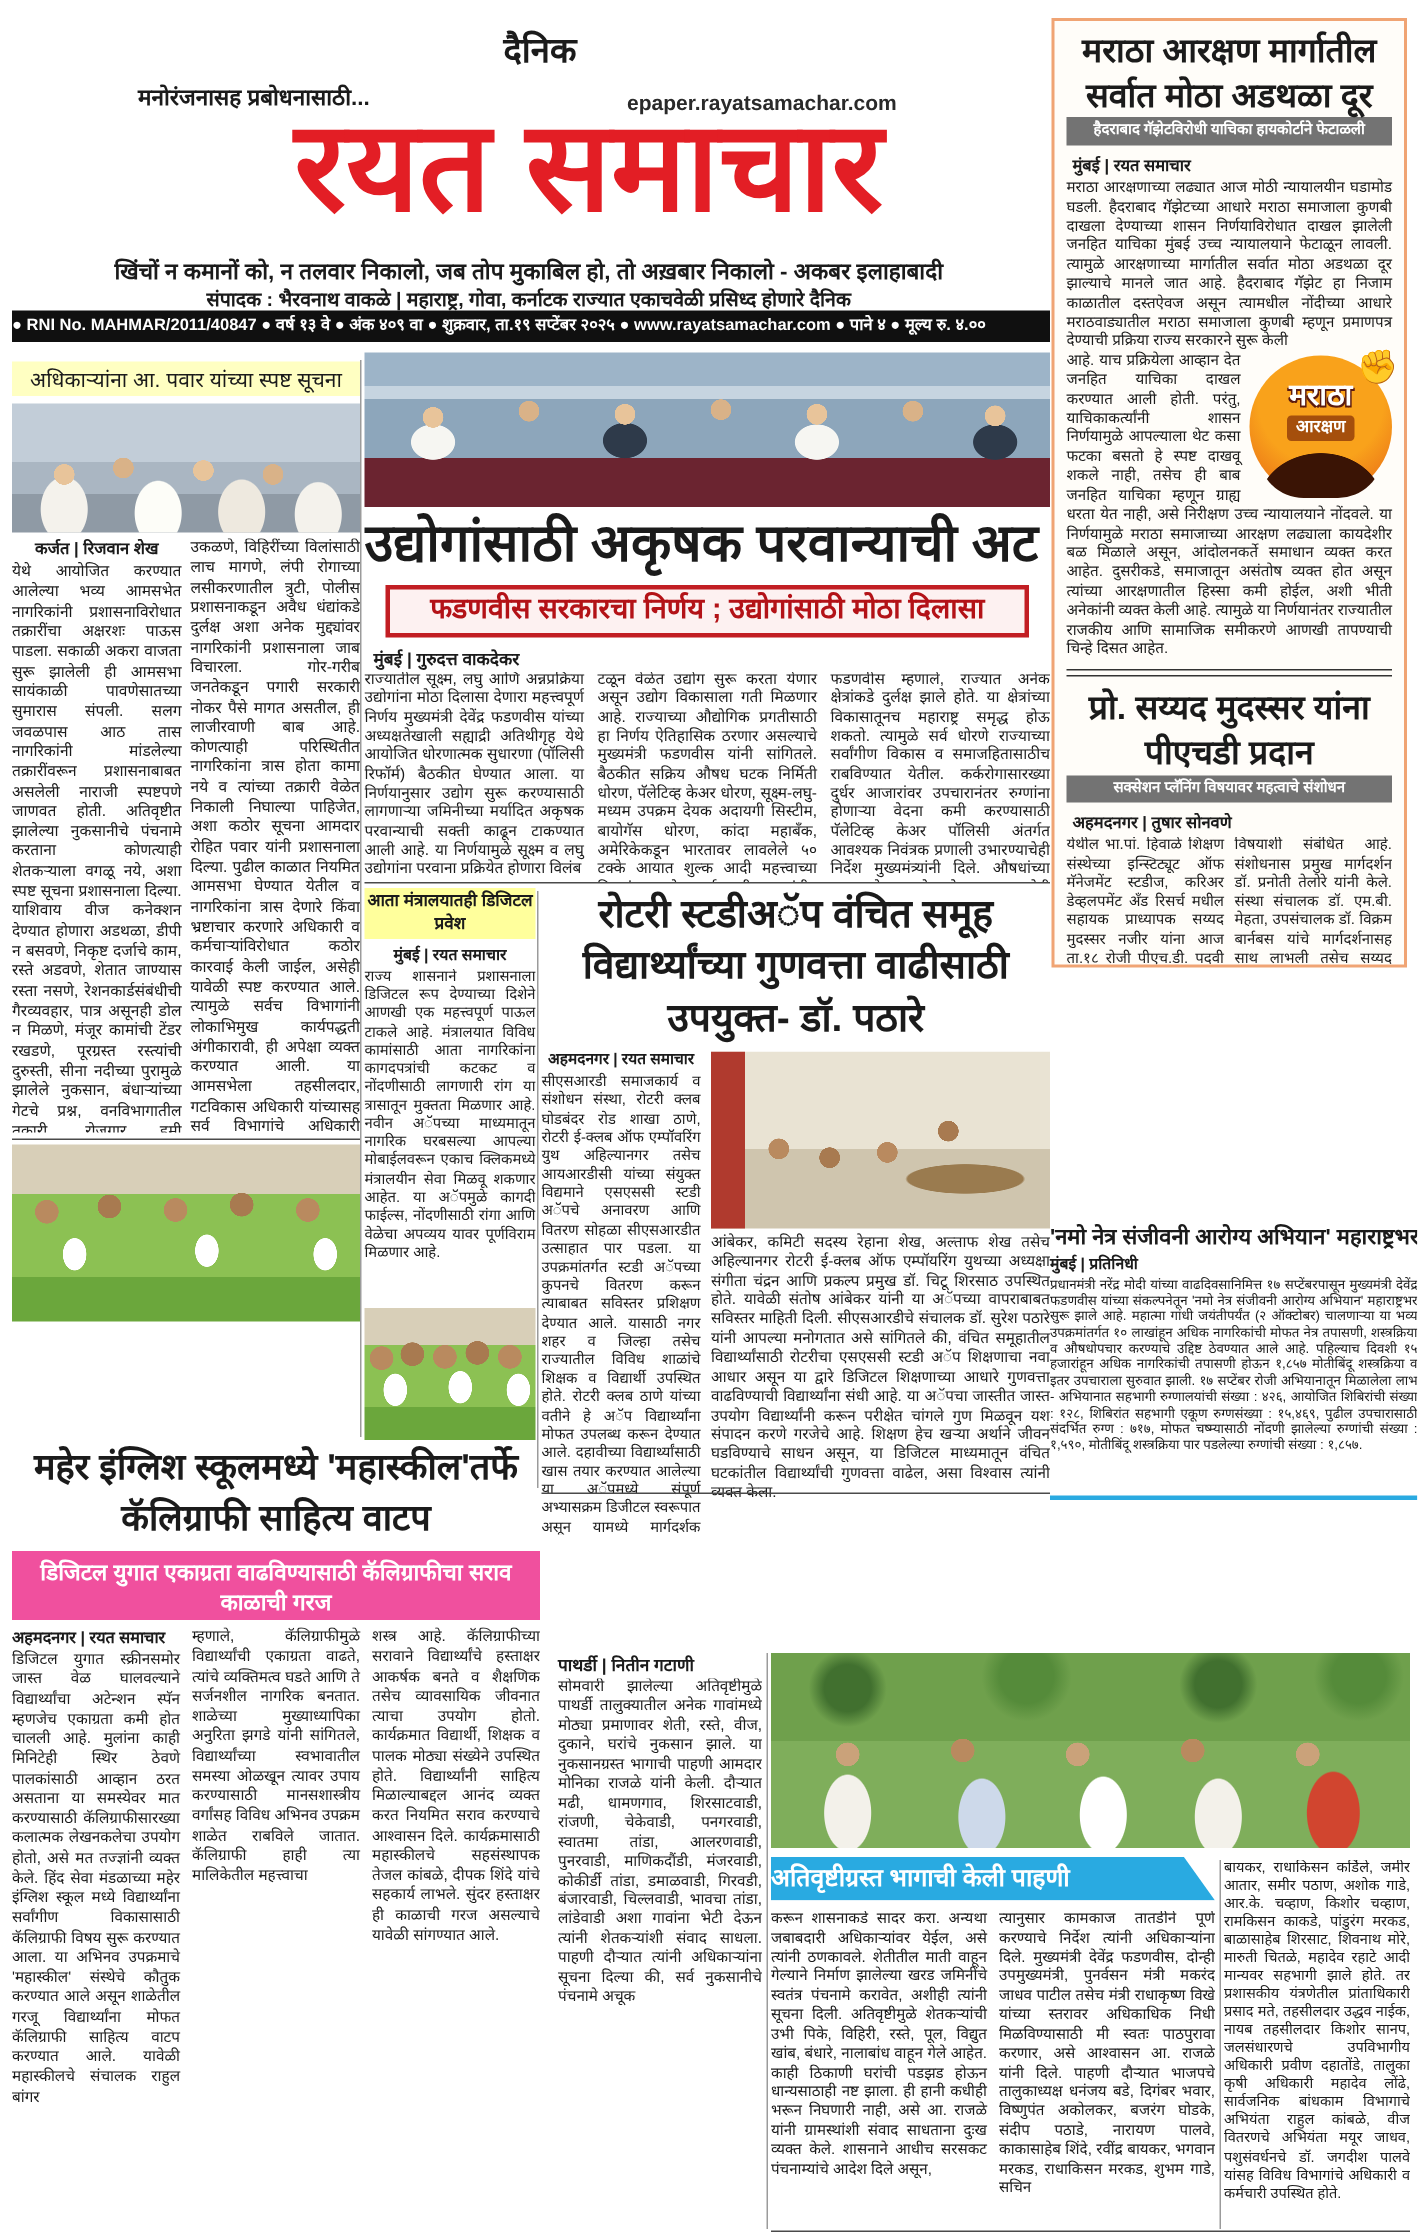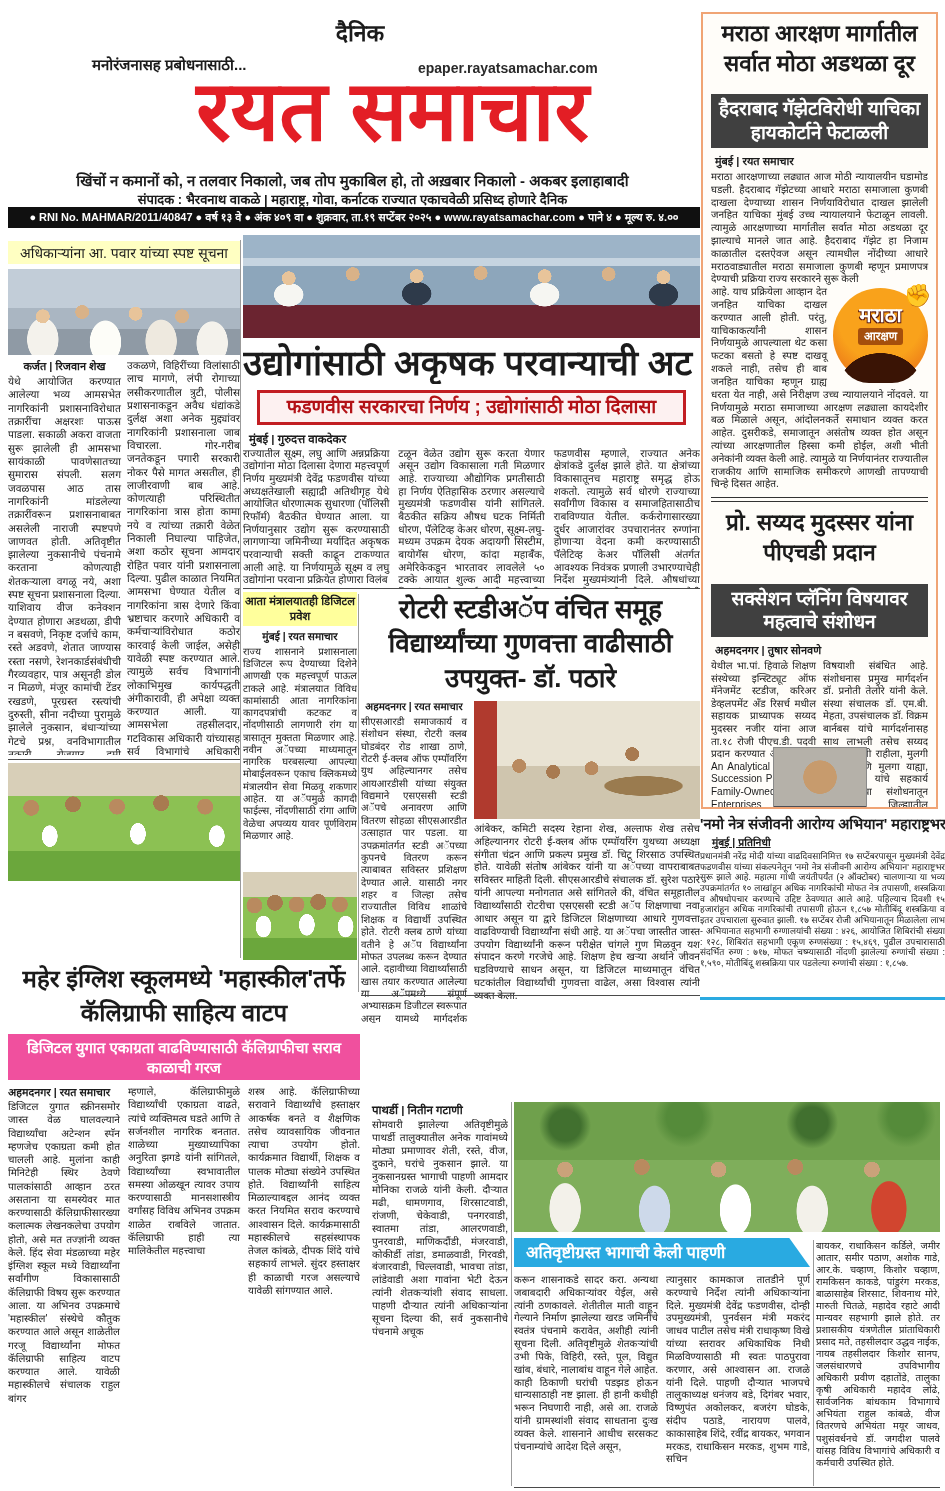--- a/index.html
+++ b/index.html
@@ -7,44 +7,44 @@
   #page{position:relative;width:945px;height:1491px;background:#fff;overflow:hidden;}
   .abs{position:absolute;}
   .jt{text-align:justify;}
   
   .tagline-top{left:92px;top:54px;font-size:15px;font-weight:bold;}
   .daily{left:295px;top:16px;width:130px;font-size:23px;font-weight:bold;text-align:center;}
   .epaper{left:418px;top:60px;font-size:14px;font-weight:bold;color:#2a2a2a;}
   .mast{left:80px;top:64px;width:625px;text-align:center;font-size:84px;line-height:1.12;font-weight:800;color:#e31e25;white-space:nowrap;}
   .motto{left:0;top:170px;width:705px;font-size:15px;font-weight:bold;text-align:center;}
   .editorline{left:0;top:190px;width:705px;font-size:13px;font-weight:bold;text-align:center;}
-  .infobar{left:8px;top:207px;width:692px;height:21px;background:#101010;color:#fff;font-size:11px;font-weight:bold;text-align:center;line-height:21px;white-space:nowrap;}
+  .infobar{left:8px;top:207px;width:692px;height:21px;background:#101010;color:#fff;font-size:11px;font-weight:bold;text-align:left;line-height:21px;white-space:nowrap;}
   
   .by{font-weight:bold;}
   .vline{width:1px;background:#9b9b9b;}
   .hline{height:1px;background:#4a4a4a;}
   
-  .rbox{left:701px;top:12px;width:237px;height:797px;border:2px solid #f0a474;padding:5px 8px;box-sizing:border-box;overflow:hidden;background:#fffdf9;}
+  .rbox{left:701px;top:12px;width:237px;height:633px;border:2px solid #f0a474;padding:5px 8px;box-sizing:border-box;overflow:hidden;background:#fffdf9;}
   .m-head{font-size:22.5px;line-height:1.32;font-weight:800;text-align:center;}
-  .osub{background:#404040;color:#fff;font-weight:bold;font-size:19px;text-align:center;padding:3px 2px;margin-top:16px;line-height:1.25;}
+  .osub{background:#737373;color:#fff;font-weight:bold;font-size:10px;text-align:center;padding:3px 2px;margin-top:0;line-height:1.25;}
   .rbox .by{font-size:11px;margin:5px 0 3px 4px;}
   .smallbody{font-size:10.1px;line-height:1.27;}
   .badge{float:right;width:95px;height:95px;border-radius:50%;margin:2px 0 3px 6px;background:radial-gradient(circle at 50% 32%,#f9a21b 0 52%,#e45f16 100%);position:relative;text-align:center;}
   .badge .b1{font-size:20px;font-weight:800;color:#fff;text-shadow:1px 1px 0 #5b1a0e,-1px 1px 0 #5b1a0e;padding-top:16px;line-height:1.1;}
   .badge .b2{display:inline-block;font-size:11.5px;font-weight:bold;color:#fff;background:rgba(120,35,5,.65);padding:1px 6px;border-radius:3px;margin-top:2px;}
   .badge .crowd{position:absolute;left:6px;right:6px;bottom:0;height:30px;background:radial-gradient(ellipse at 50% 115%,#3a1405 0 70%,rgba(58,20,5,.0) 71%);border-radius:0 0 60px 60px;}
   .badge .fist{position:absolute;right:-4px;top:-6px;font-size:22px;}
   .dbl{border-top:1px solid #333;border-bottom:1px solid #333;height:3px;margin:6px 0;}
   .s-cols{position:relative;display:flex;gap:7px;height:206px;overflow:hidden;margin-top:3px;}
   .s-cols>div.txt{flex:1;font-size:10px;line-height:1.26;text-align:justify;}
   .portrait{position:absolute;left:50%;top:42%;transform:translateX(-50%);width:92px;height:112px;border:1px solid #8a8a8a;background:radial-gradient(circle 17px at 50% 26%,#c79b6d 97%,rgba(0,0,0,0) 100%),linear-gradient(180deg,#b5b1a9 0 52%,#4a4e57 52% 100%);}
   
   .namo{left:700px;top:813px;width:245px;}
   .namo-head{font-size:14.6px;font-weight:800;text-align:center;white-space:nowrap;overflow:hidden;}
-  .namo .by{font-size:10.5px;margin:2px 0 2px 12px;text-decoration:underline;}
+  .namo .by{font-size:10.5px;margin:2px 0 2px 0;}
   .namo-body{font-size:8.9px;line-height:1.2;text-align:justify;height:142px;overflow:hidden;}
   .bluerule{border-bottom:3px solid #2aaae1;margin-top:4px;}
   
   .karjat{left:8px;top:237px;width:232px;}
   .k-head{font-size:30px;line-height:1.35;font-weight:800;text-align:center;}
   .ysub{background:#ffffc2;font-size:14px;font-weight:normal;text-align:center;padding:2px;margin-top:4px;}
   .k-body{display:flex;gap:6px;height:396px;overflow:hidden;margin-top:4px;}
   .k-body>div{flex:1;font-size:10.4px;line-height:1.28;text-align:justify;}
   .k-body .by{font-size:11px;text-align:center;margin-bottom:2px;}
   
@@ -131,21 +131,21 @@
   .maher{left:8px;top:962px;width:352px;}
   .mh-head{font-size:24px;line-height:1.4;font-weight:800;text-align:center;}
   .psub{background:#f0509e;color:#fff;font-size:15px;font-weight:bold;text-align:center;padding:3px 1px;margin-top:5px;}
   .mh-cols{display:flex;gap:8px;margin-top:5px;height:405px;overflow:hidden;}
   .mh-cols>div{flex:1;font-size:10.2px;line-height:1.3;text-align:justify;}
   .mh-cols .by{font-size:10.8px;text-align:left;margin-bottom:1px;}
   
   .kh-head{left:368px;top:999px;width:574px;font-size:29px;line-height:1.68;font-weight:800;text-align:center;}
   .kh-by{left:372px;top:1102px;font-size:11.5px;font-weight:bold;}
   .kh-col1{left:372px;top:1119px;width:136px;height:366px;font-size:10.2px;line-height:1.27;text-align:justify;overflow:hidden;}
-  .banner{left:514px;top:1238px;width:296px;height:29px;background:#29aae1;color:#fff;font-size:16.5px;font-weight:800;line-height:29px;padding-left:12px;box-sizing:border-box;clip-path:polygon(0 0,93% 0,100% 100%,0 100%);}
+  .banner{left:514px;top:1238px;width:296px;height:29px;background:#29aae1;color:#fff;font-size:16.5px;font-weight:800;line-height:29px;box-sizing:border-box;clip-path:polygon(0 0,93% 0,100% 100%,0 100%);}
   .kh-ab{left:514px;top:1274px;width:296px;height:212px;display:flex;gap:8px;overflow:hidden;}
   .kh-ab>div{flex:1;font-size:10.1px;line-height:1.27;text-align:justify;}
   .kh-c{left:816px;top:1240px;width:124px;height:246px;font-size:9.7px;line-height:1.24;text-align:justify;overflow:hidden;}
 </style>
 </head>
 <body>
 
 <div id="page">
 
   <div class="abs tagline-top">मनोरंजनासह प्रबोधनासाठी...</div>

